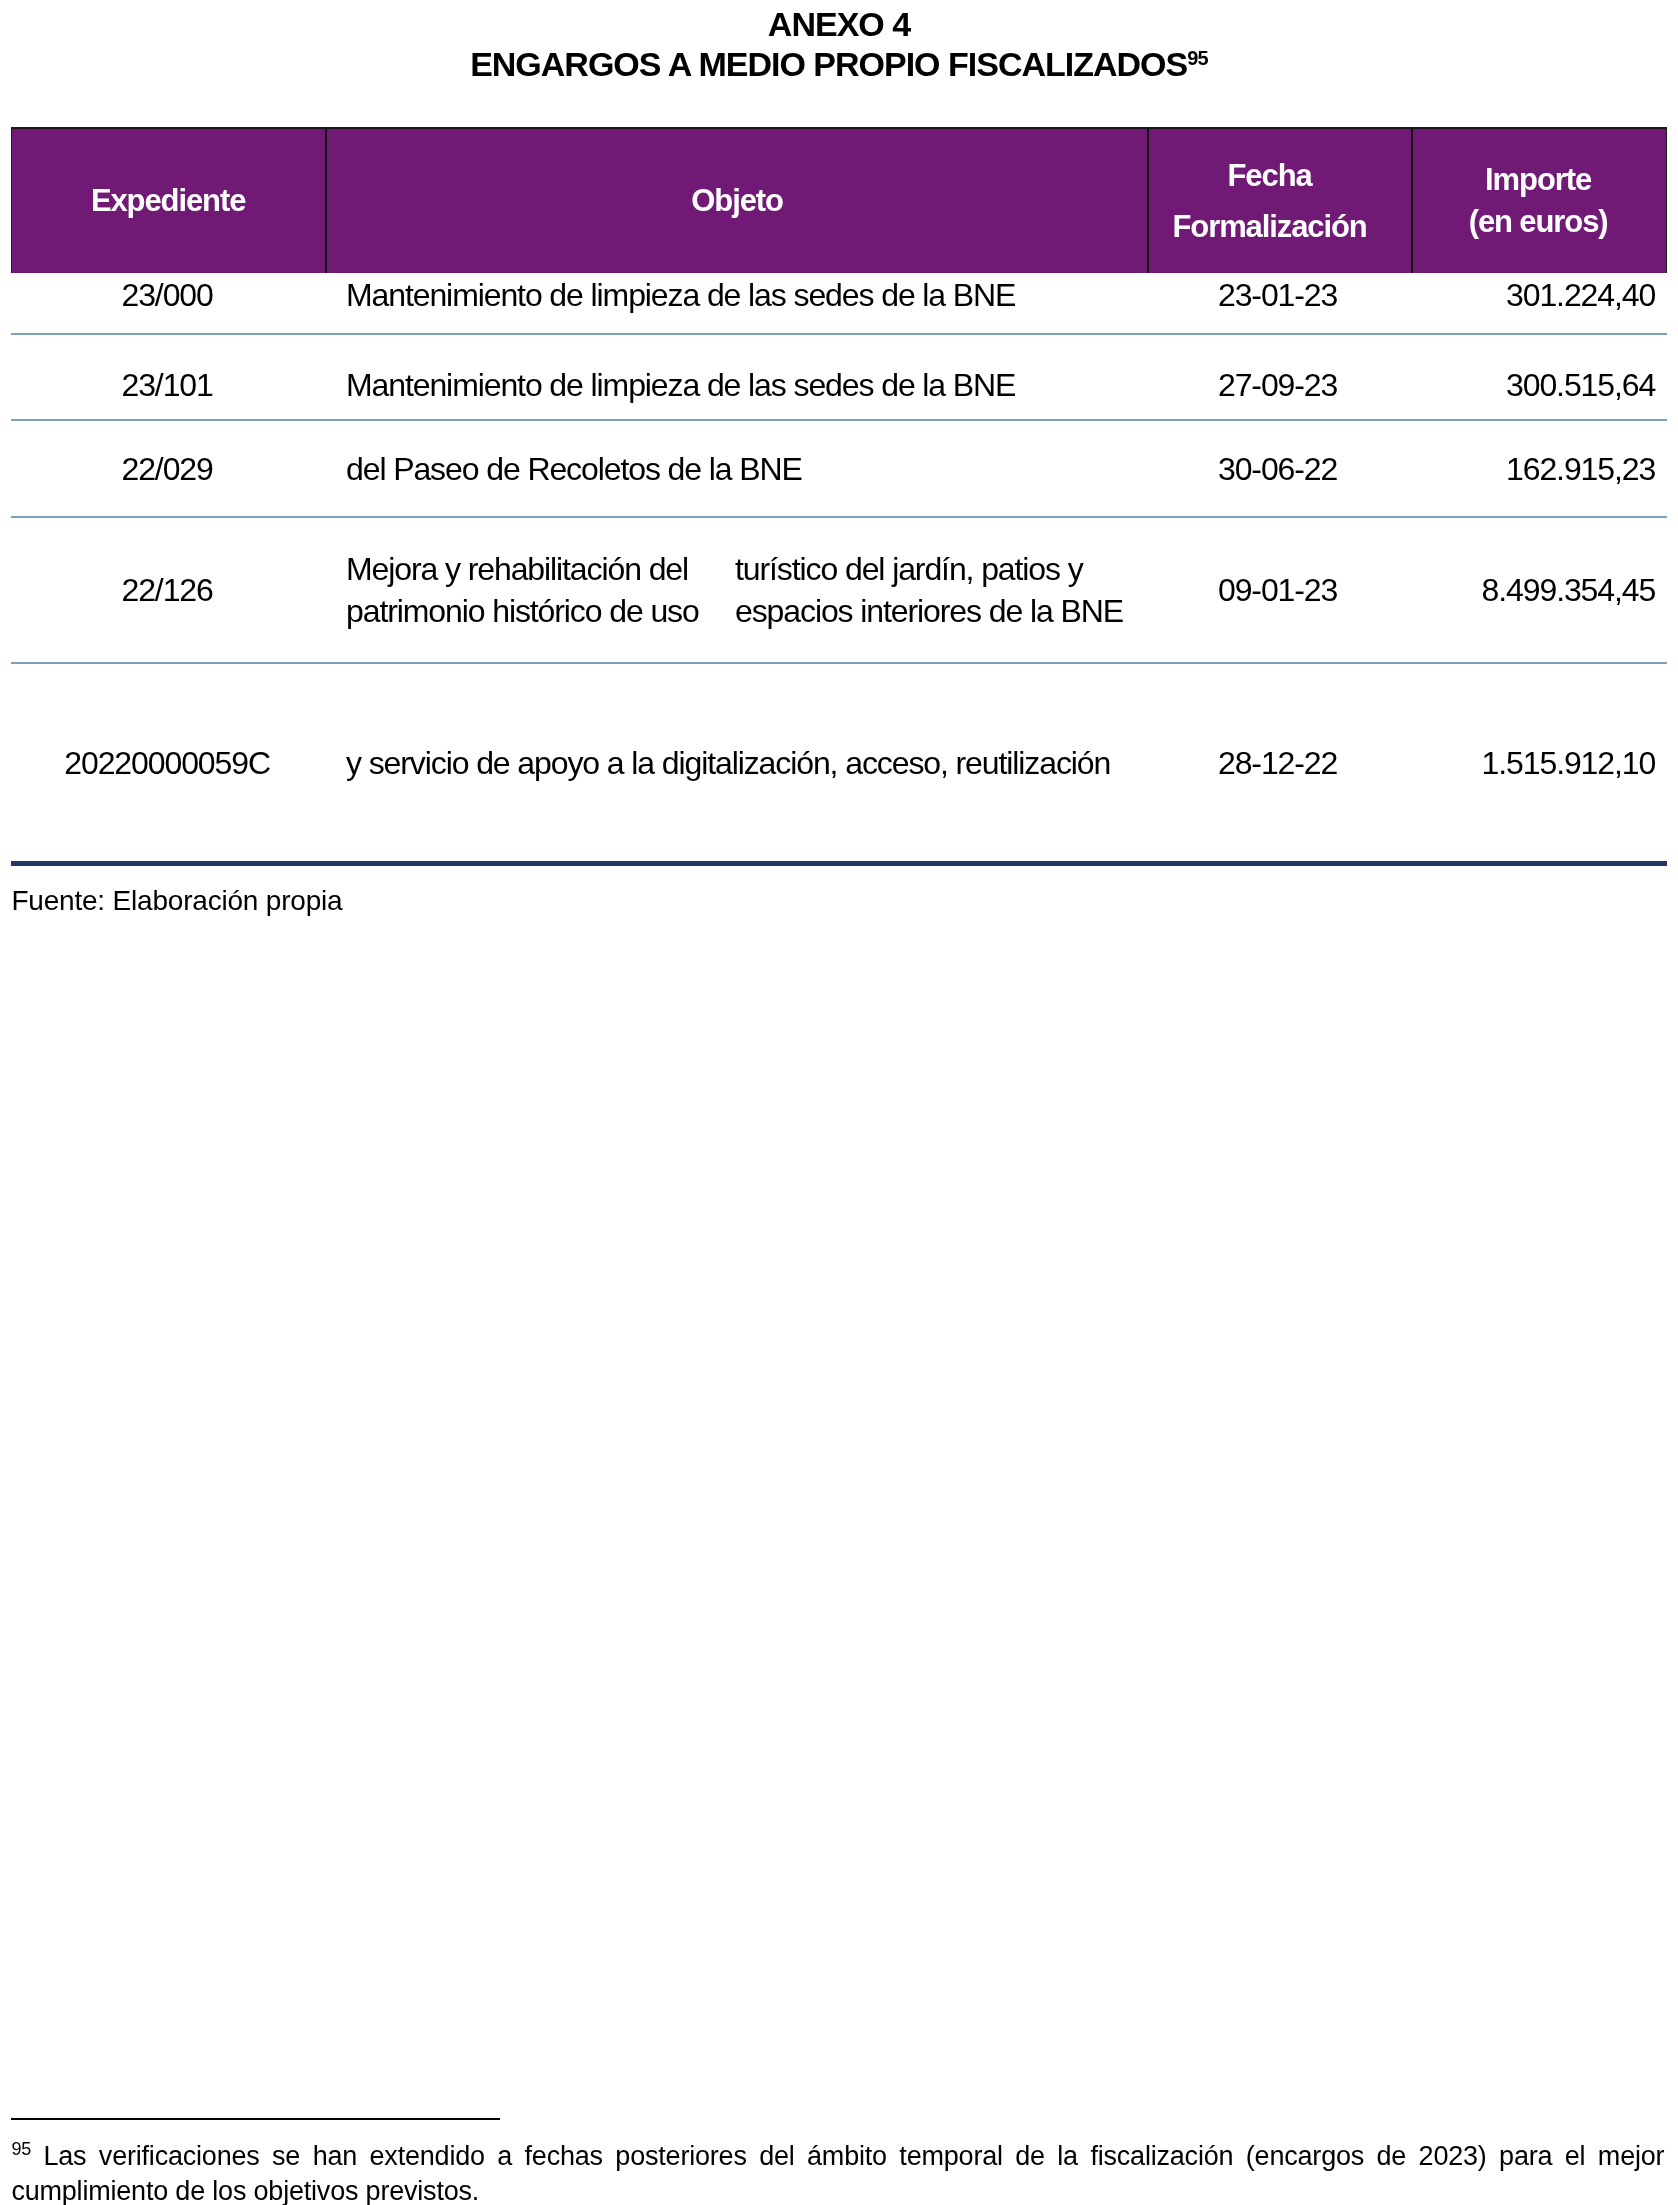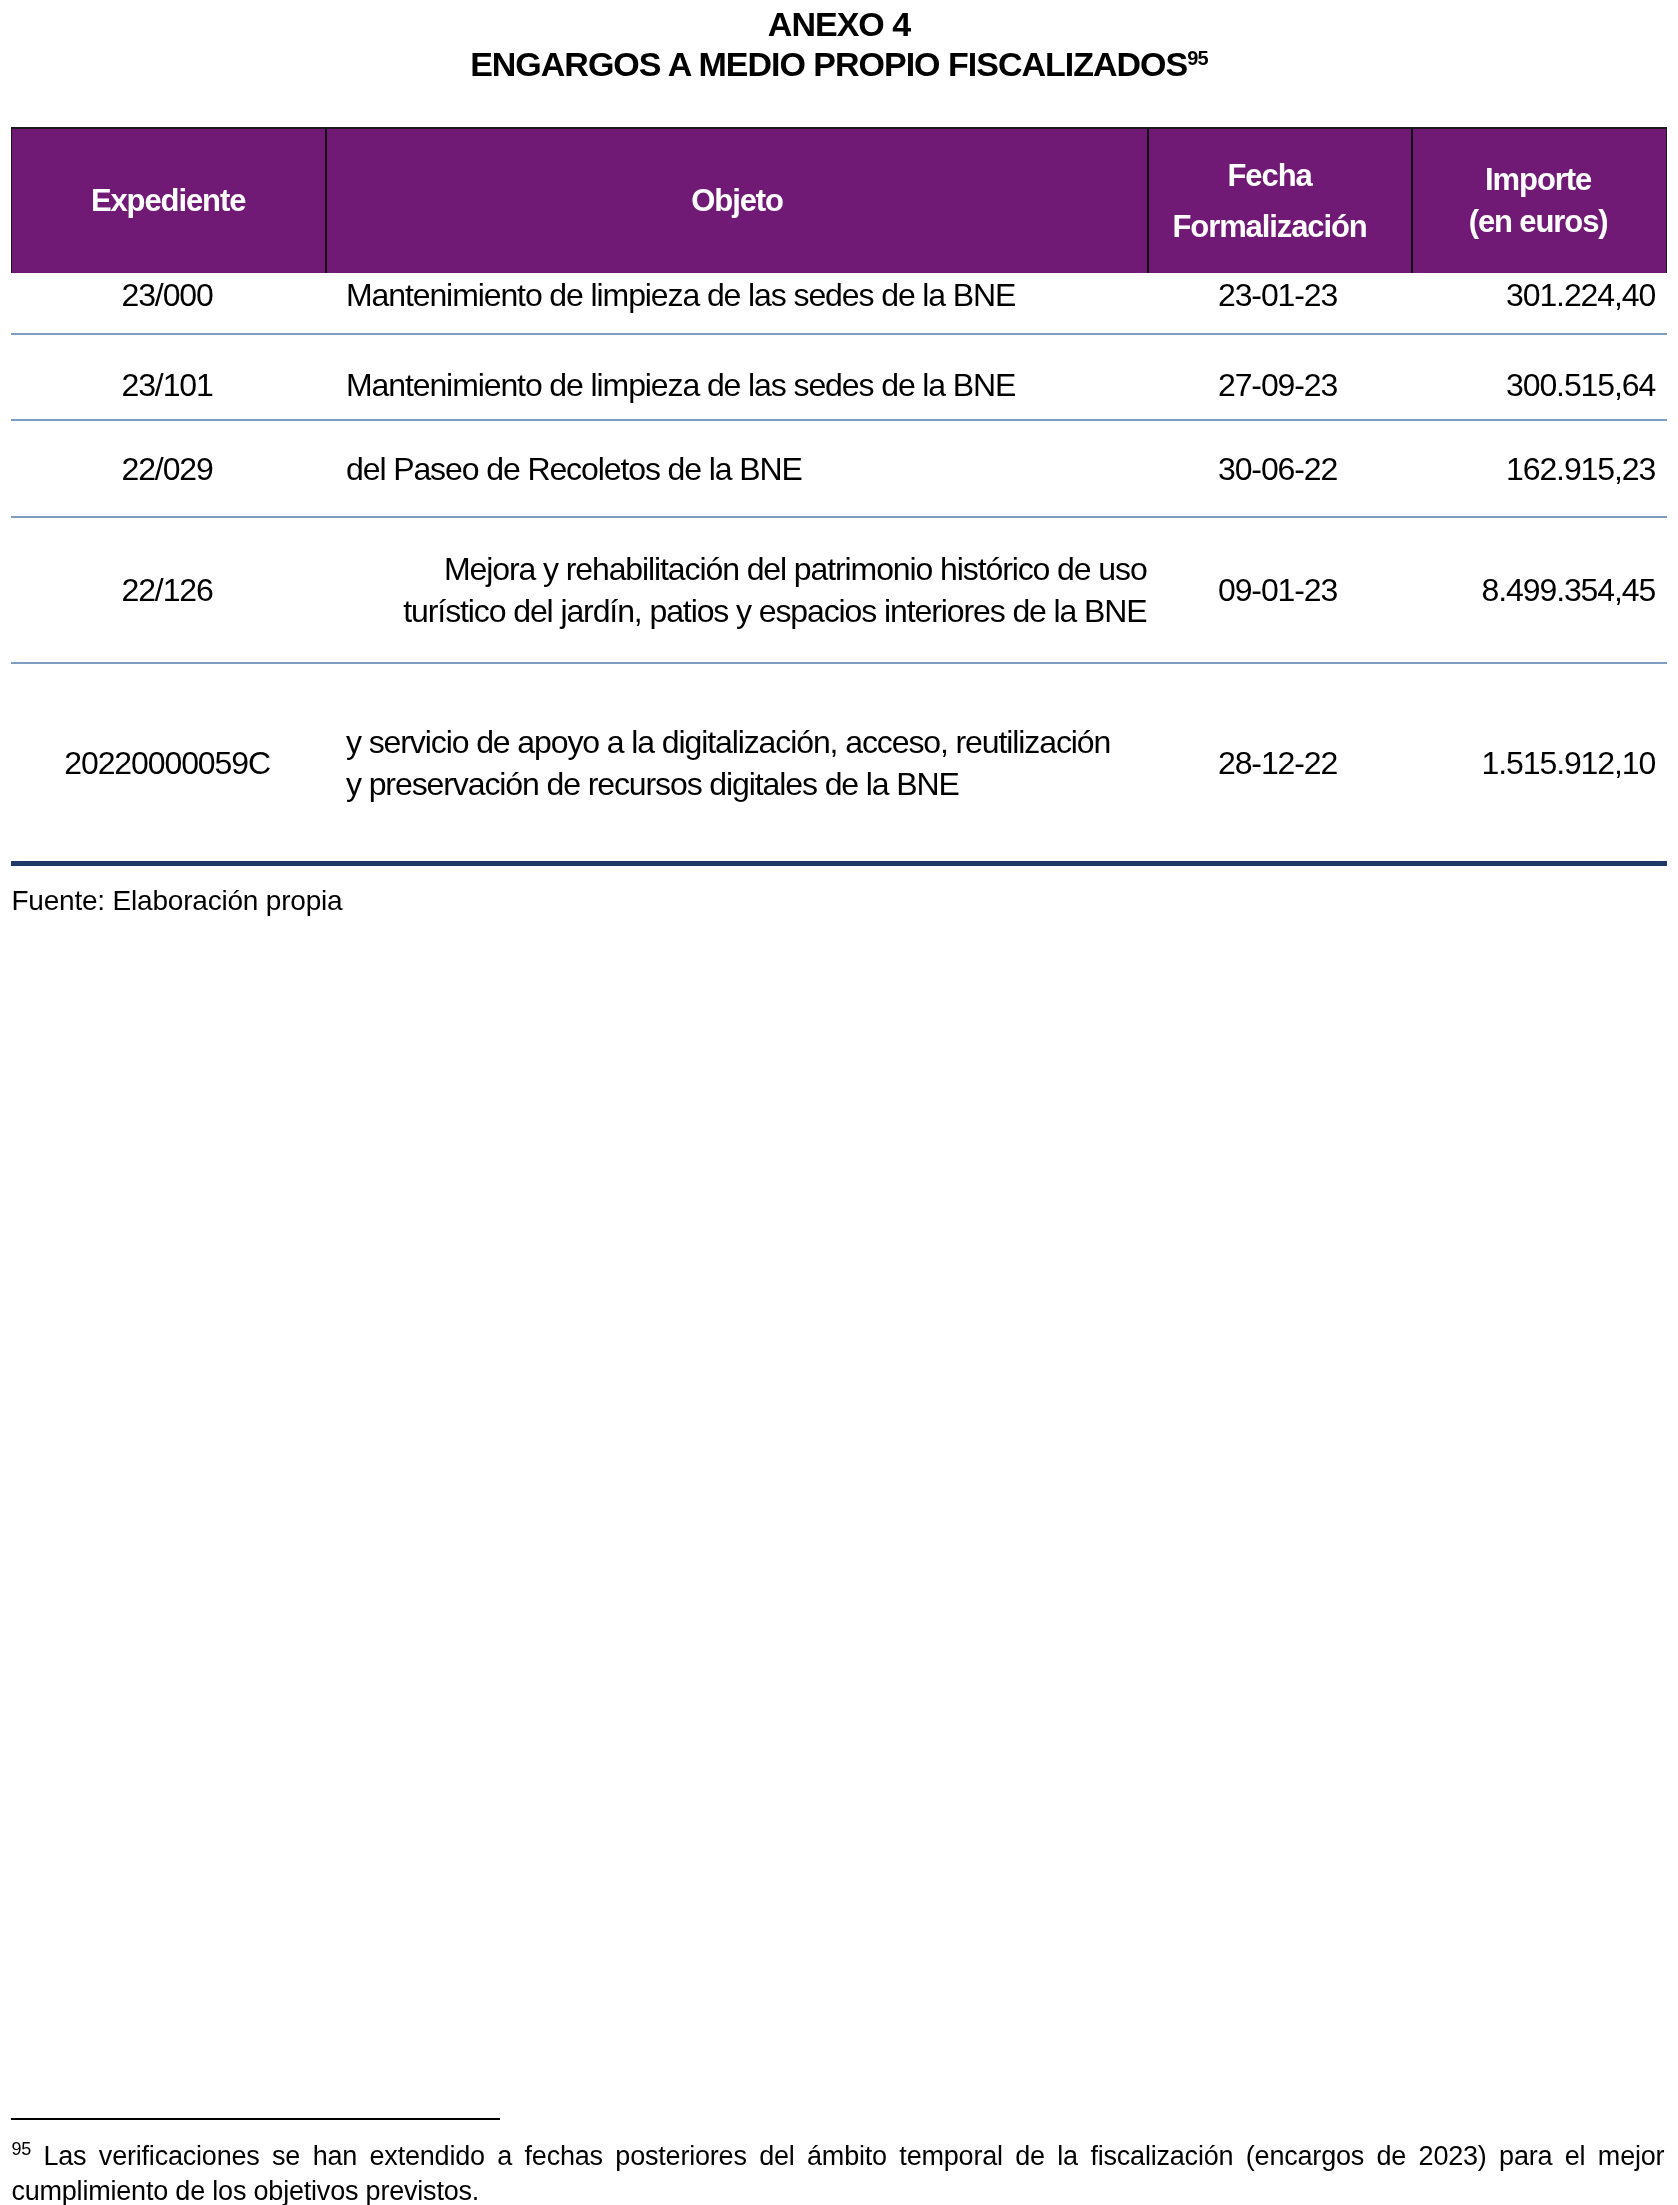--- a/index.html
+++ b/index.html
@@ -89,33 +89,32 @@
     <div class="cell c-exp">22/029</div>
     <div class="cell c-obj" style="flex-direction:column;align-items:flex-start;justify-content:center;">
         <span>del Paseo de Recoletos de la BNE</span>
     </div>
     <div class="cell c-fec">30-06-22</div>
     <div class="cell c-imp">162.915,23</div>
   </div>
 
   <div class="row" style="top:391px;height:146px;">
     <div class="cell c-exp">22/126</div>
-    <div class="cell c-obj" style="flex-direction:column;align-items:flex-end;justify-content:center;">
+    <div class="cell c-obj" style="align-items:center;justify-content:center;">
       <span>Mejora y rehabilitación del patrimonio histórico de uso</span>
         <span>turístico del jardín, patios y espacios interiores de la BNE</span>
     </div>
     <div class="cell c-fec">09-01-23</div>
     <div class="cell c-imp">8.499.354,45</div>
   </div>
 
   <div class="row last" style="top:538px;height:201px;">
     <div class="cell c-exp">20220000059C</div>
     <div class="cell c-obj" style="flex-direction:column;align-items:flex-start;justify-content:center;">
         <span>y servicio de apoyo a la digitalización, acceso, reutilización</span>
-        <span>y preservación de recursos digitales de la BNE</span>
     </div>
     <div class="cell c-fec">28-12-22</div>
     <div class="cell c-imp">1.515.912,10</div>
   </div>
 </div>
 
 <div class="source">Fuente: Elaboración propia</div>
 
 <div class="fn-rule"></div>
 <div class="footnote"><sup>95</sup><span> Las verificaciones se han extendido a fechas posteriores del ámbito temporal de la fiscalización (encargos de 2023) para el mejor cumplimiento de los objetivos previstos.</span></div>

